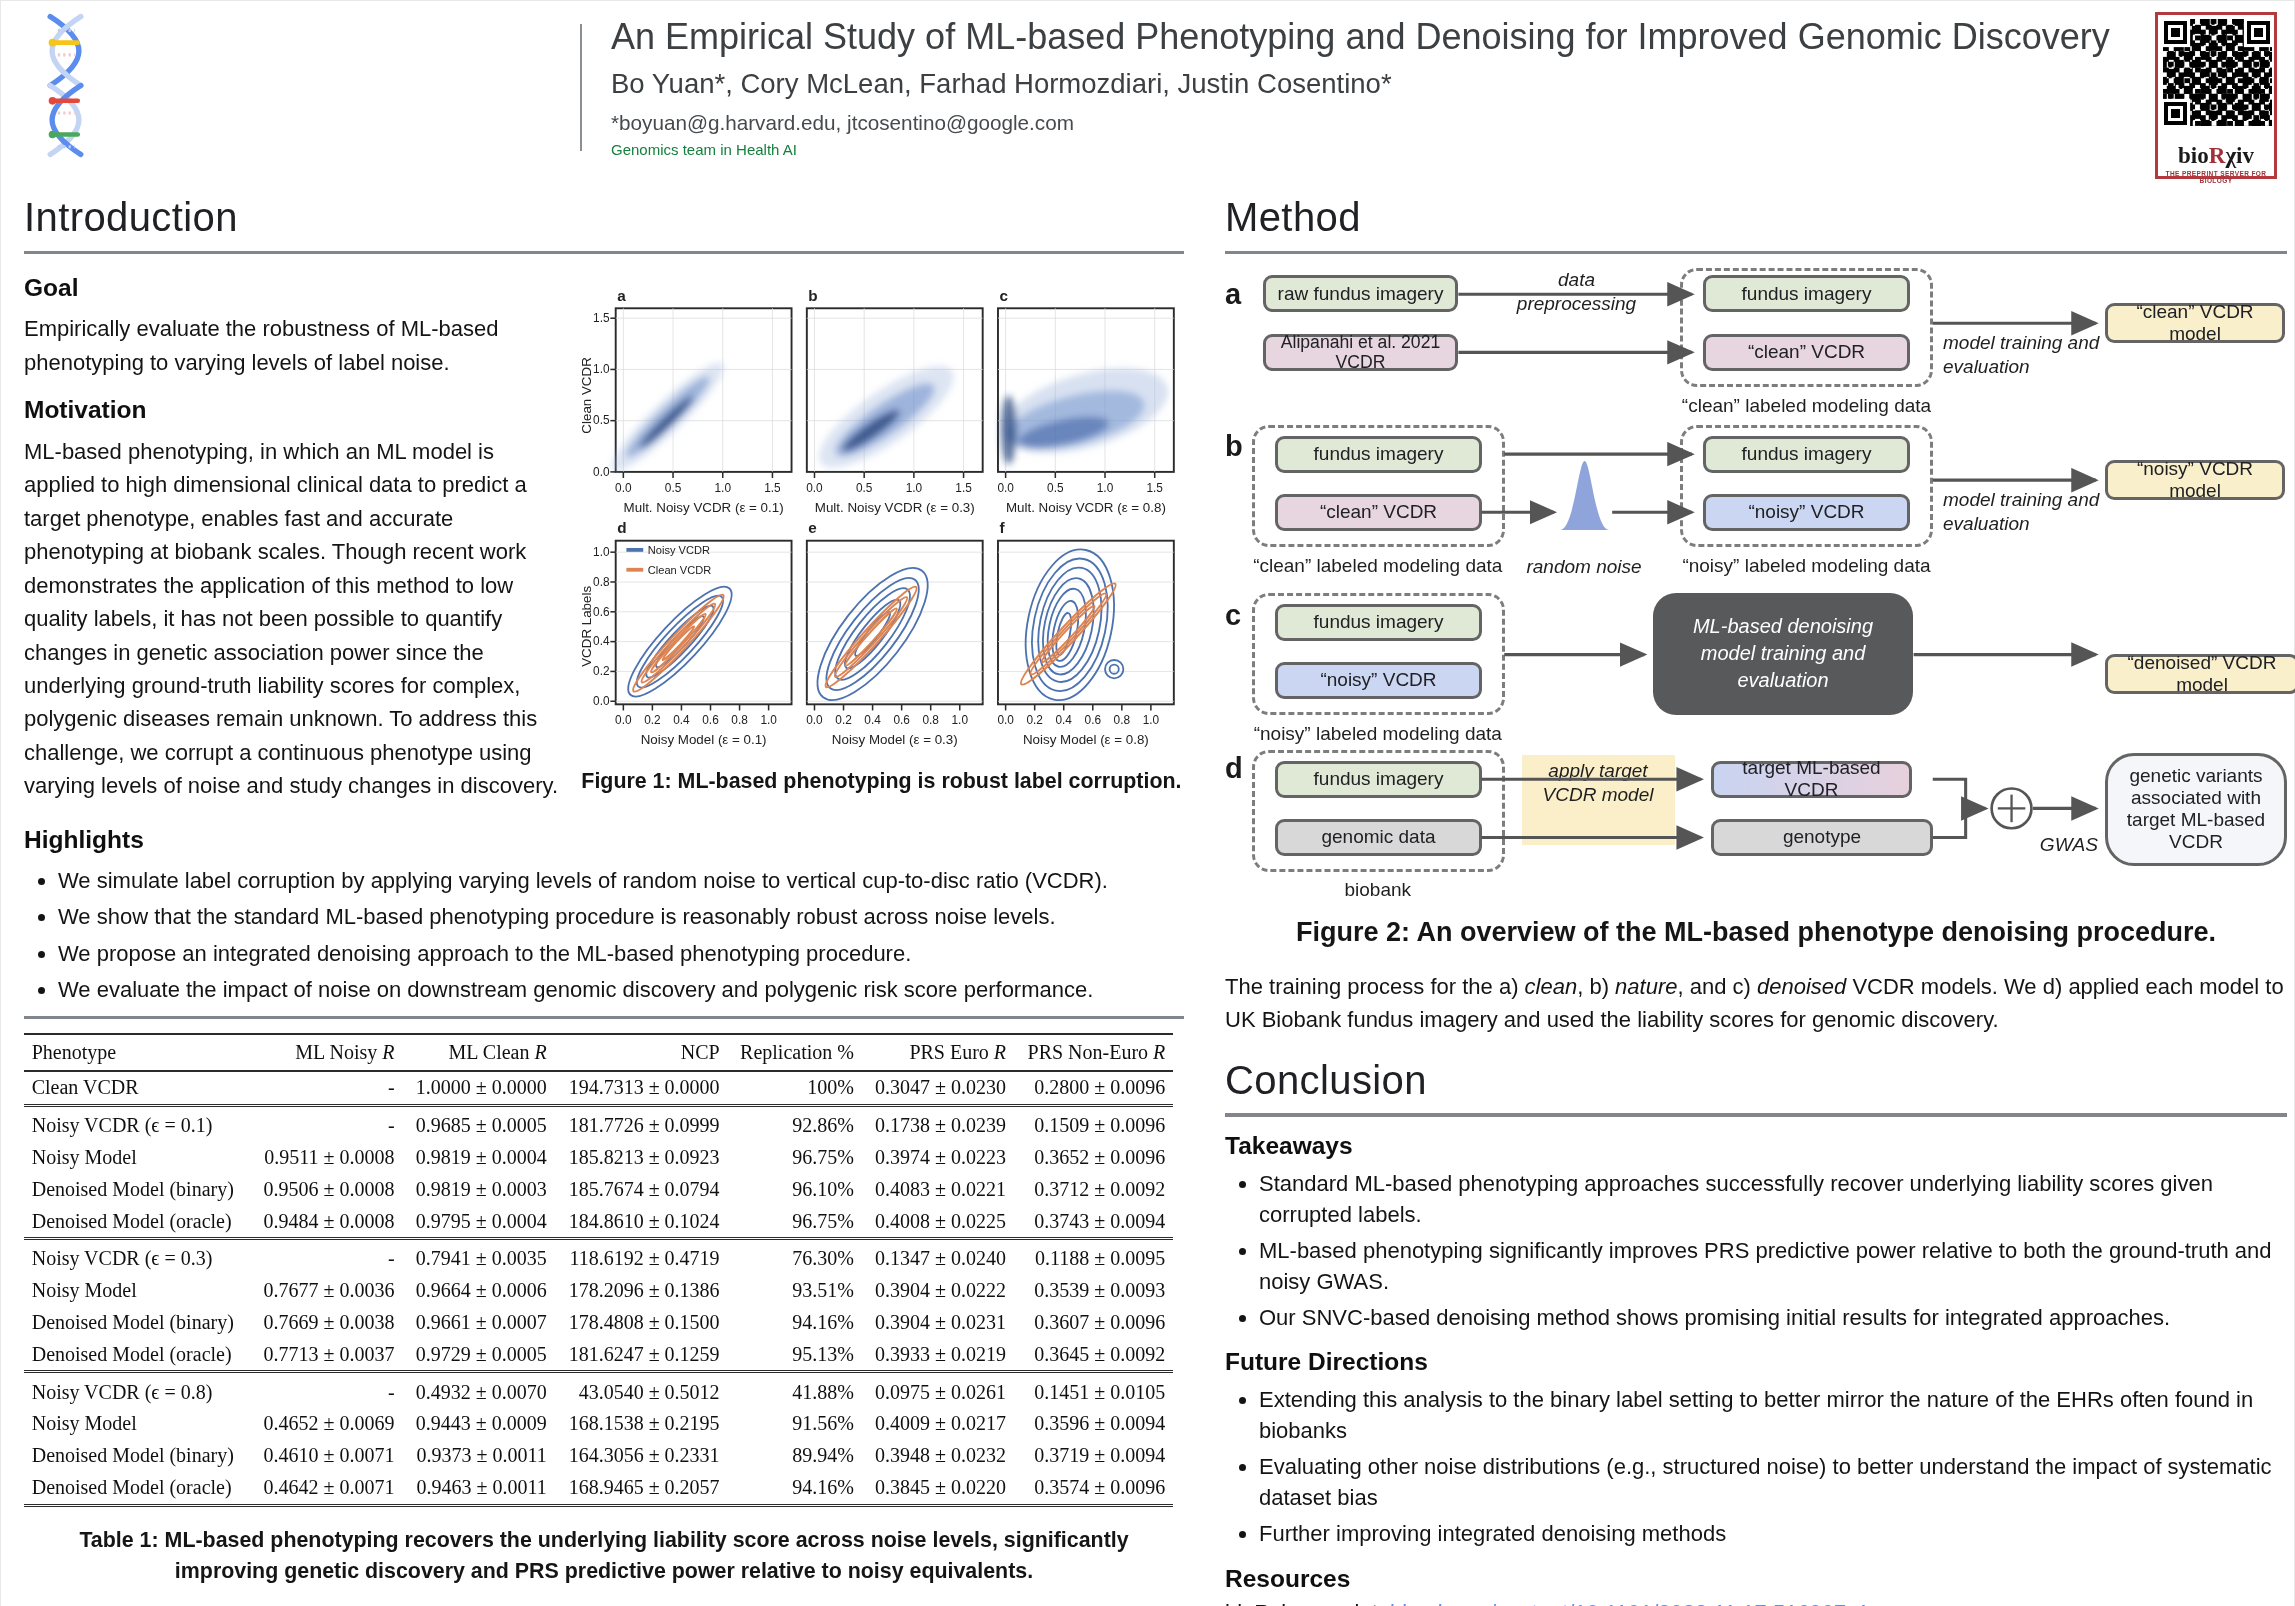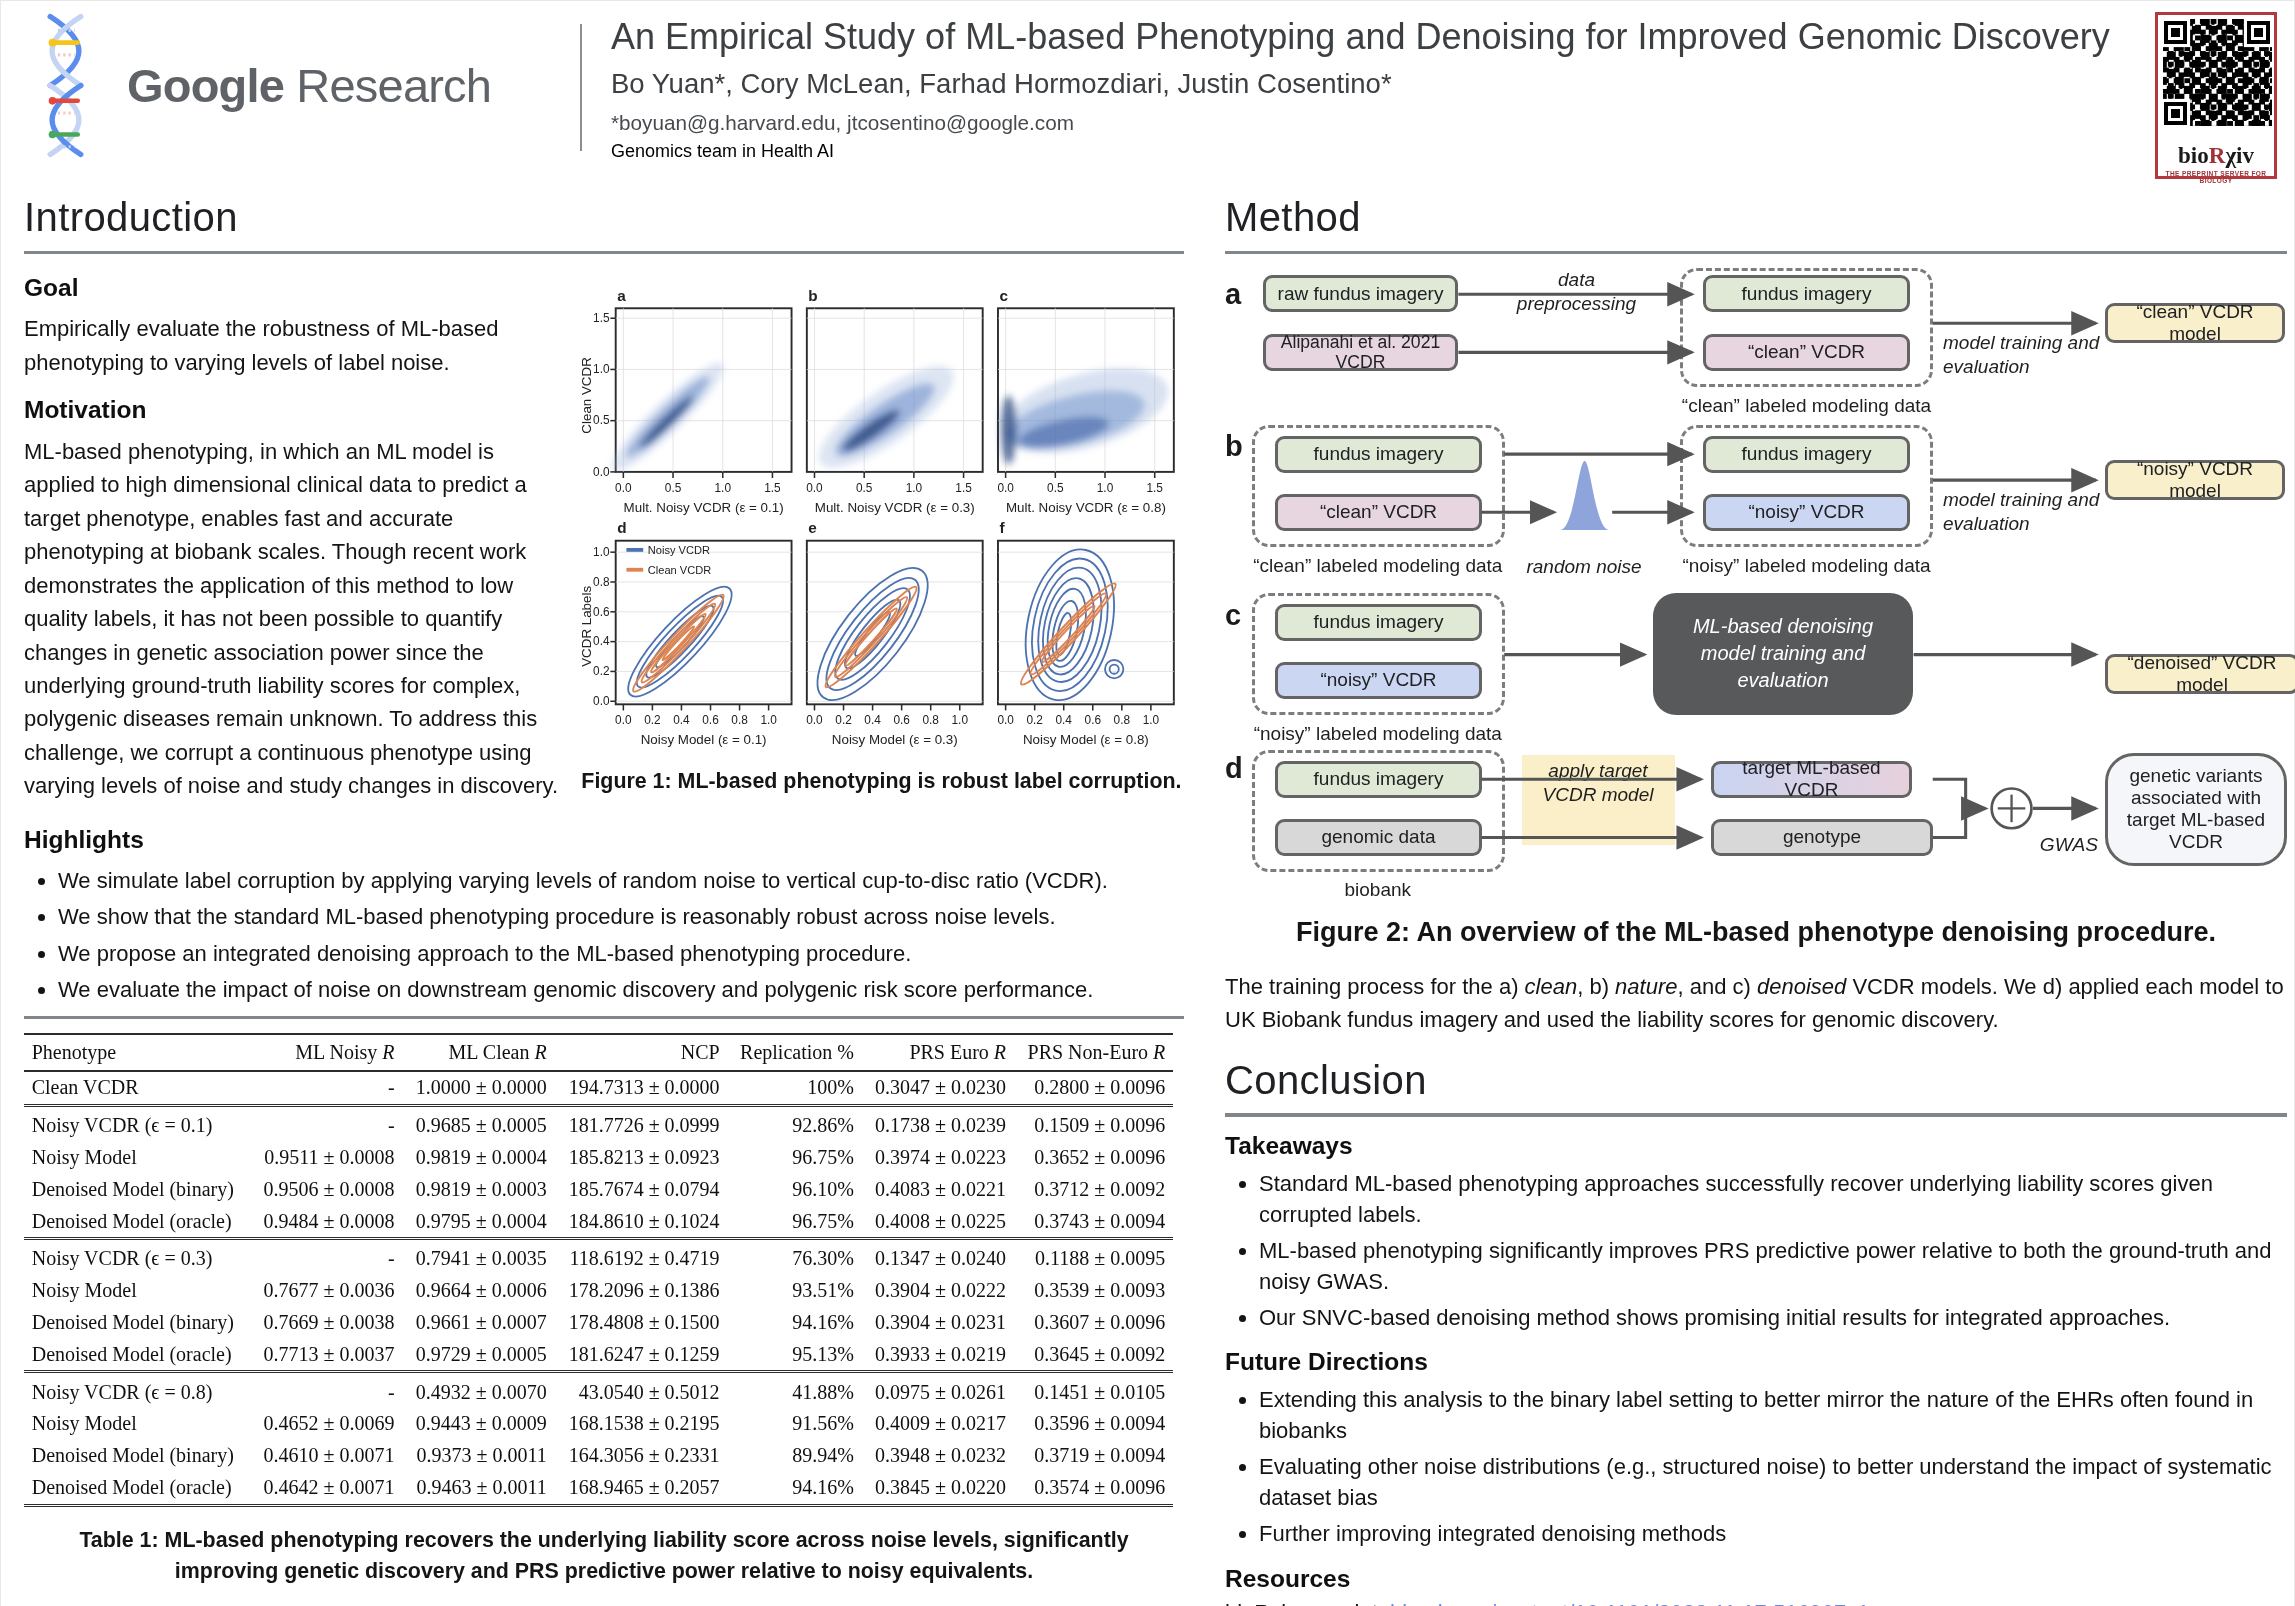--- a/index.html
+++ b/index.html
@@ -10,21 +10,21 @@
   
   .header{position:absolute;left:0;top:0;width:100%;height:190px}
   .logo{position:absolute;left:26px;top:10.7px;display:flex;align-items:center;gap:23px}
   .wordmark{font-size:47px;color:#5f6368;letter-spacing:-0.8px;white-space:nowrap}
   .wordmark .g{font-weight:600}
   .vdiv{position:absolute;left:579px;top:23px;height:127px;width:2.3px;background:#8a8f94}
   .titleblock{position:absolute;left:610px;top:15.3px;width:1515px}
   .title{font-size:36px;color:#3c4043;font-weight:500;line-height:1.15}
   .authors{font-size:27.5px;color:#3c4043;margin-top:10.7px}
   .emails{font-size:20.7px;color:#46494d;margin-top:10.7px}
-  .team{font-size:18px;color:#000000;margin-top:6.1px}
+  .team{font-size:15px;color:#15803d;margin-top:6.1px}
 
   .qrbox{position:absolute;right:17px;top:10.7px;width:122px;height:167px;border:3.1px solid #b23a3e;
          background:#fff;box-sizing:border-box;padding:4.6px 4.6px 1.5px;text-align:center}
   .qr{position:relative;width:109px;height:107px;margin:0 auto;
       background:repeating-conic-gradient(#000 0% 25%,transparent 0% 50%) 0 0/10.7px 10.7px,
                  repeating-conic-gradient(#000 0% 25%,transparent 0% 50%) 3.8px 6.9px/17px 17px,#fff}
   .qf{position:absolute;width:23px;height:23px;border:4.6px solid #000;background:#fff;box-sizing:border-box;
       box-shadow:0 0 0 3.1px #fff}
   .qf::after{content:"";position:absolute;inset:3.1px;background:#000}
   .q1{left:1.5px;top:1.5px}.q2{right:1.5px;top:1.5px}.q3{left:1.5px;bottom:1.5px}
@@ -111,21 +111,20 @@
         <line x1="36" y1="40" x2="66" y2="40" stroke="#f5c518" stroke-width="6" stroke-linecap="round"></line>
         <circle cx="33" cy="40" r="5" fill="#f5c518"></circle>
         <line x1="40" y1="56" x2="62" y2="56" stroke="#f2c9c6" stroke-width="4" stroke-dasharray="3 4"></line>
         <line x1="36" y1="116" x2="66" y2="116" stroke="#e4483d" stroke-width="6" stroke-linecap="round"></line>
         <circle cx="33" cy="116" r="5" fill="#e4483d"></circle>
         <line x1="40" y1="132" x2="62" y2="132" stroke="#f2c9c6" stroke-width="4" stroke-dasharray="3 4"></line>
         <line x1="36" y1="160" x2="66" y2="160" stroke="#4aa85c" stroke-width="6" stroke-linecap="round"></line>
         <circle cx="33" cy="160" r="5" fill="#4aa85c"></circle>
         <line x1="40" y1="176" x2="62" y2="176" stroke="#bcd0f0" stroke-width="4" stroke-dasharray="3 4"></line>
       </svg>
-      <div class="wordmark"><span class="g">Google</span> <span>Research</span></div>
     </div>
     <div class="vdiv"></div>
     <div class="titleblock">
       <div class="title">An Empirical Study of ML-based Phenotyping and Denoising for Improved Genomic Discovery</div>
       <div class="authors">Bo Yuan*, Cory McLean, Farhad Hormozdiari, Justin Cosentino*</div>
       <div class="emails">*boyuan@g.harvard.edu, jtcosentino@google.com</div>
       <div class="team">Genomics team in Health AI</div>
     </div>
     <div class="qrbox">
       <div class="qr">

